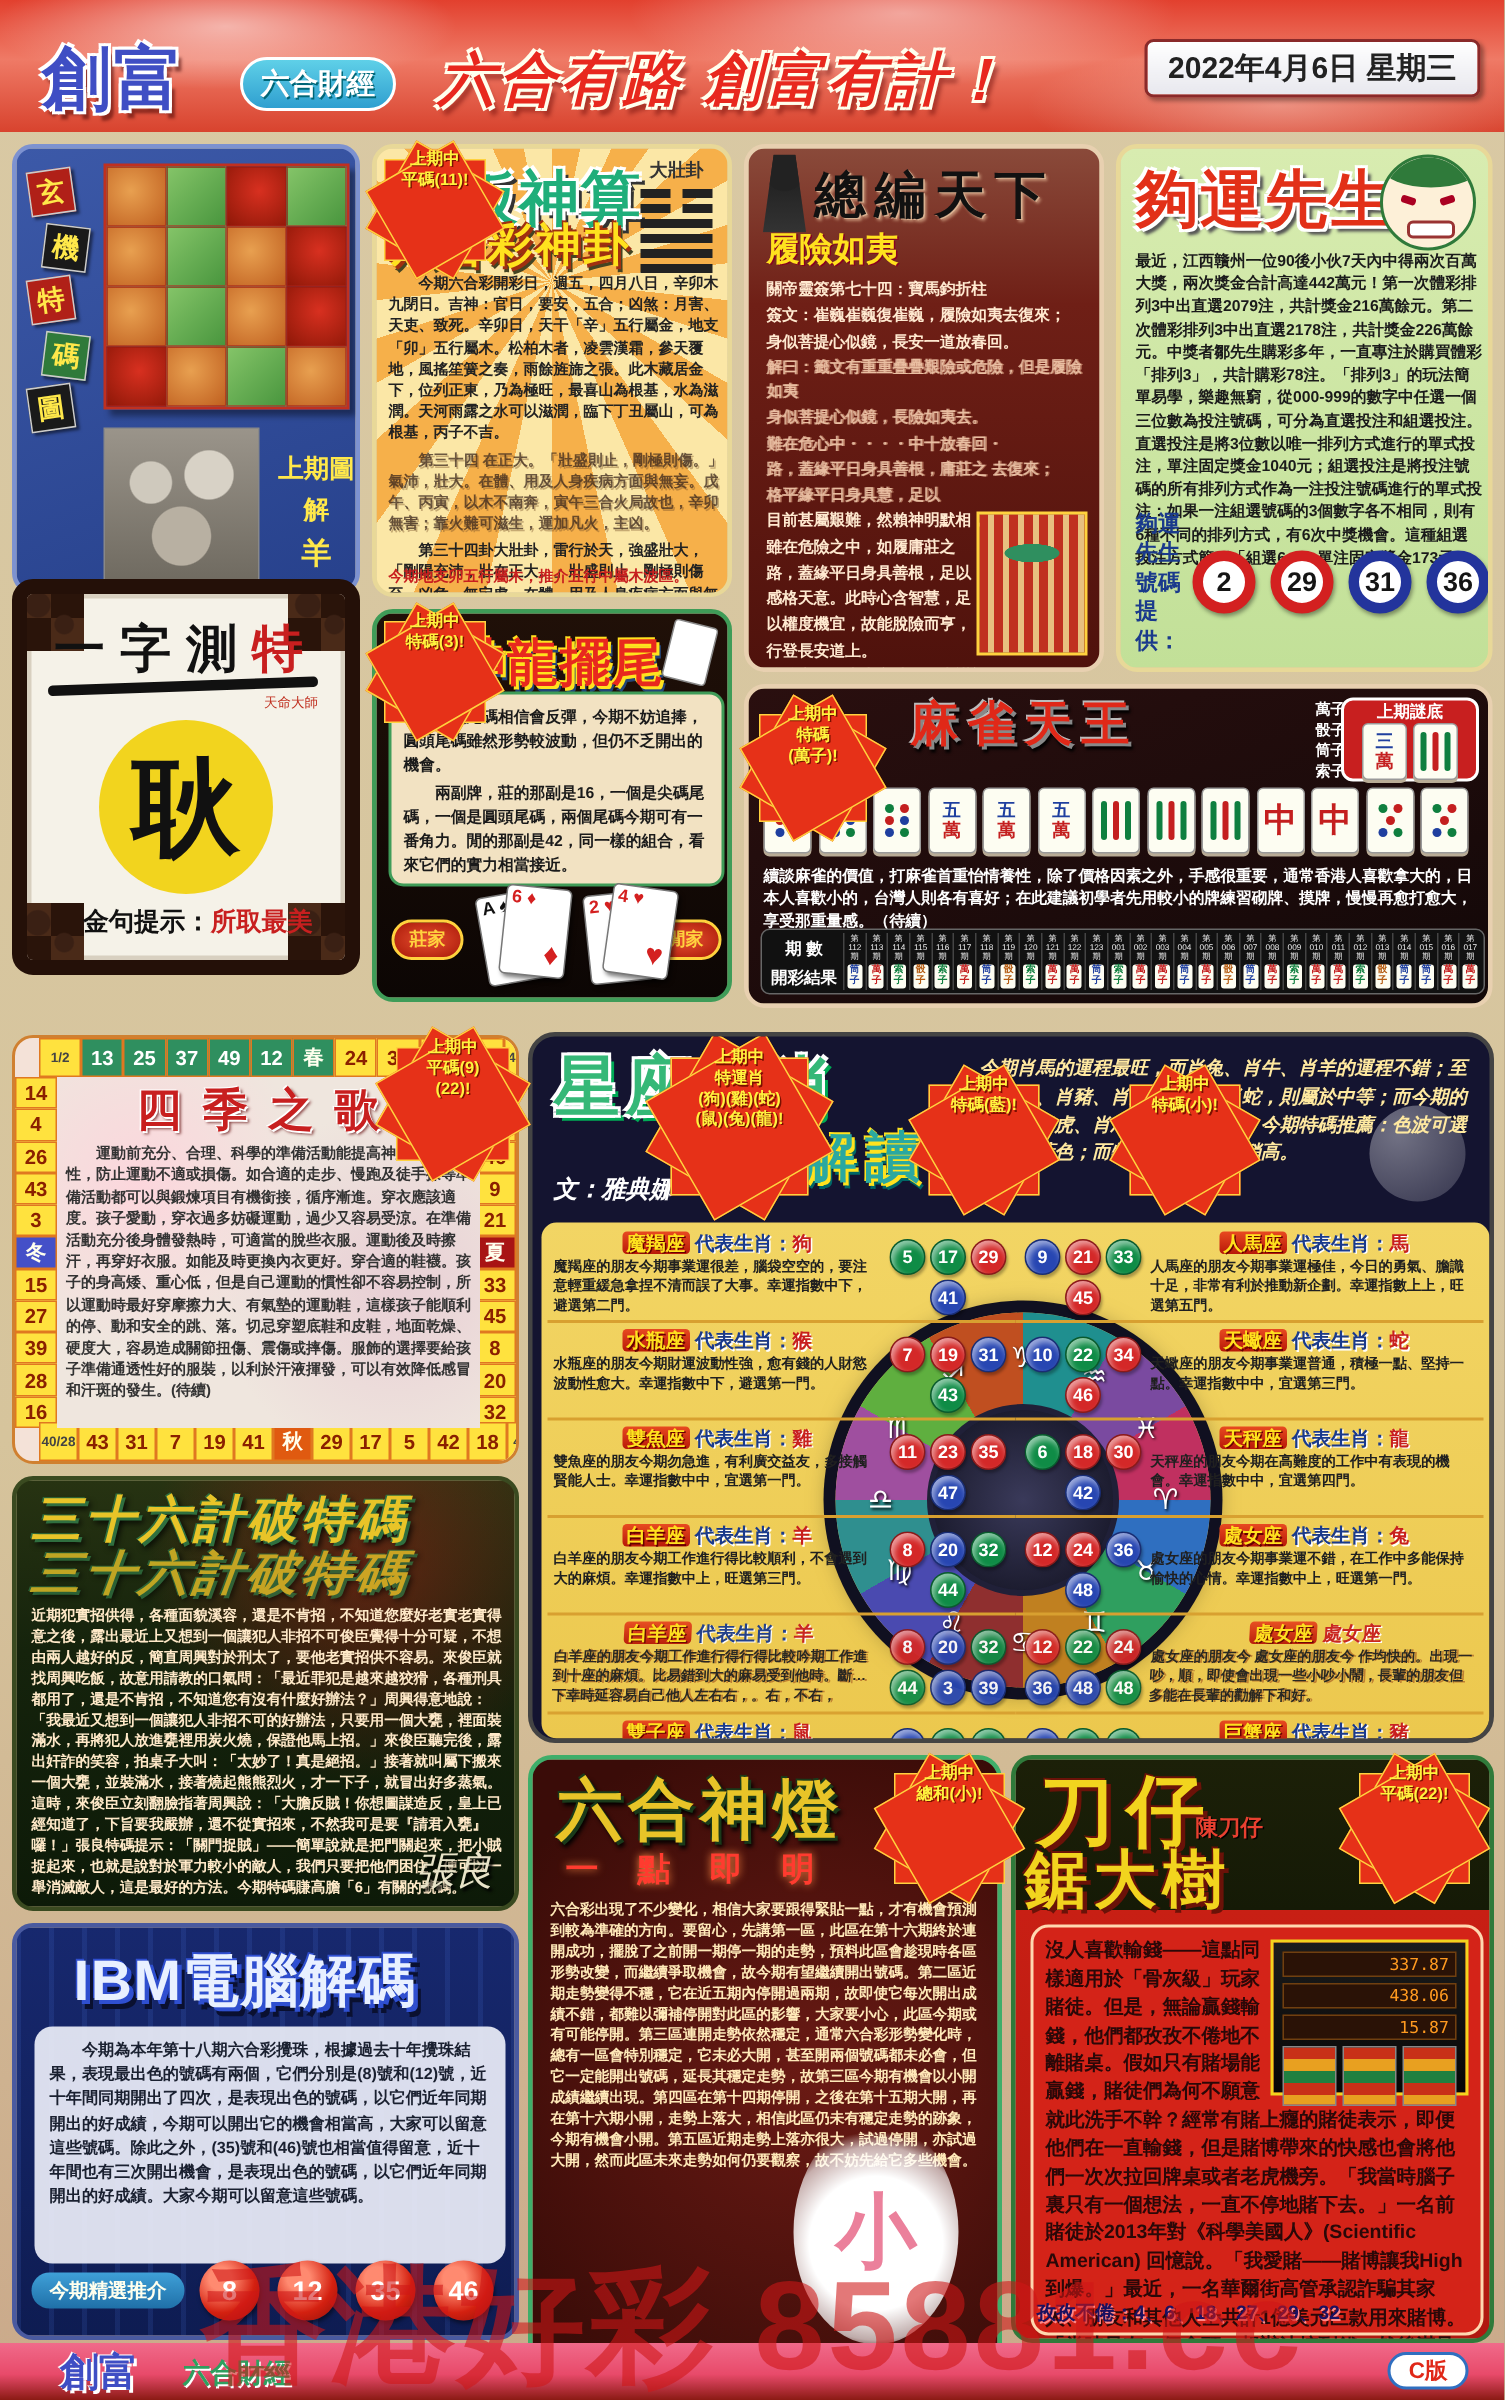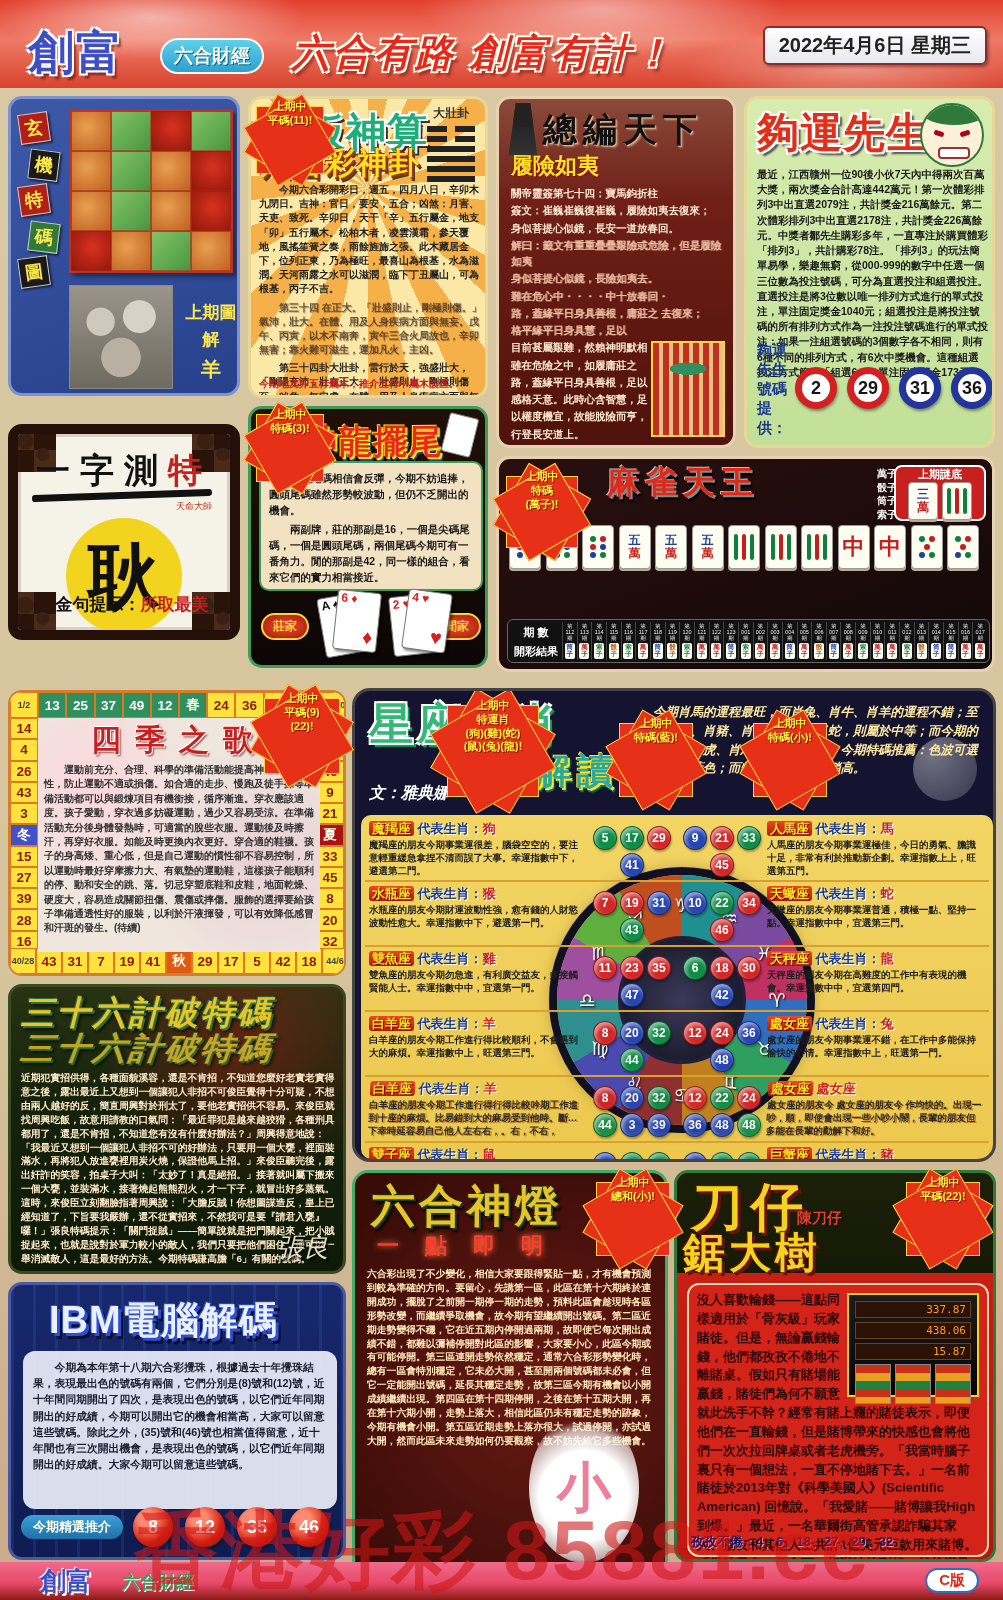--- a/index.html
+++ b/index.html
@@ -80,21 +80,21 @@
      text-shadow:2px 2px 0 #fff,-2px -2px 0 #fff,2px -2px 0 #fff,-2px 2px 0 #fff,4px 4px 2px #555;}
   #gou-face{position:absolute;right:8px;top:4px;width:64px;height:64px;border-radius:50%;background:#fdf0d8;border:2px solid #2f7a3a;overflow:hidden;}
   #gou-face .hair{position:absolute;left:0;top:-6px;width:64px;height:26px;background:#2f7a3a;border-radius:50%;}
   #gou-face .eye{position:absolute;top:26px;width:10px;height:5px;background:#a02;border-radius:2px;}
   #gou-face .eye.l{left:12px;transform:rotate(18deg);} #gou-face .eye.r{right:12px;transform:rotate(-18deg);}
   #gou-face .mouth{position:absolute;left:16px;top:42px;width:32px;height:12px;background:#fff;border:2px solid #933;border-radius:4px;}
   #gou-body{position:absolute;left:10px;top:68px;width:232px;font-size:10.5px;line-height:1.45;color:#1a1a1a;font-weight:600;text-indent:0;}
   #gou-foot{position:absolute;left:10px;bottom:8px;width:232px;display:flex;align-items:center;gap:8px;}
   #gou-foot .lbl{font-size:15px;font-weight:900;color:#1a3a8c;line-height:1.3;white-space:pre-line;}
   
-  #panelE{left:8px;top:424px;width:232px;height:216px;background:#f5f2e8;border:10px solid #241008;box-shadow:inset 0 0 0 3px #d8d0c0;}
+  #panelE{left:8px;top:386px;width:232px;height:264px;background:#f5f2e8;border:10px solid #241008;box-shadow:inset 0 0 0 3px #d8d0c0;}
   #panelE .corner{position:absolute;width:44px;height:44px;background:
      radial-gradient(circle at 30% 30%,#3a2014 0 8px,rgba(0,0,0,0) 9px),
      radial-gradient(circle at 70% 60%,#3a2014 0 6px,rgba(0,0,0,0) 7px),
      conic-gradient(#2a140a 0 25%,#4a2a18 0 50%,#2a140a 0 75%,#4a2a18 0);}
   #panelE .c1{left:-6px;top:-6px;} #panelE .c2{right:-6px;top:-6px;} #panelE .c3{left:-6px;bottom:-6px;} #panelE .c4{right:-6px;bottom:-6px;}
   #yizi-title{position:absolute;left:18px;top:14px;font-size:34px;font-weight:900;color:#111;letter-spacing:10px;font-family:"DejaVu Serif",serif;}
   #yizi-title b{color:#c81f1f;}
   #yizi-rule{position:absolute;left:14px;top:58px;width:180px;height:7px;background:#111;transform:rotate(-2deg);border-radius:3px;}
   #yizi-seal{position:absolute;right:18px;top:66px;font-size:9px;color:#c03020;font-family:"DejaVu Serif",serif;}
   #yizi-circle{position:absolute;left:48px;top:84px;width:116px;height:116px;border-radius:50%;background:#f2d41e;display:flex;align-items:center;justify-content:center;}
@@ -136,21 +136,21 @@
   #mj-tiles{position:absolute;left:10px;top:66px;display:flex;gap:4.5px;}
   #mj-body{position:absolute;left:10px;top:118px;width:479px;color:#fff;font-size:10.5px;line-height:1.45;font-weight:600;}
   #mj-table{position:absolute;left:8px;bottom:6px;width:483px;background:#111;border:1px solid #666;border-radius:6px;padding:2px;}
   #mj-periods,#mj-results{display:flex;}
   .mj-lab{width:52px;color:#fff;font-weight:800;font-size:11px;display:flex;align-items:center;justify-content:center;}
   .pcell{flex:1;color:#eee;font-size:5.5px;line-height:1.1;text-align:center;border-left:1px solid #444;padding:1px 0;}
   .rcell{flex:1;display:flex;align-items:center;justify-content:center;border-left:1px solid #444;padding:1px 0;}
   .rcell b{background:#fdfdf2;border-radius:2px;font-size:6.5px;line-height:1.05;padding:1px;display:block;width:10px;text-align:center;font-weight:800;}
   
   #panelH{left:8px;top:690px;width:338px;height:286px;background:#f4e2d8;border:2px solid #d08030;}
-  .calrow{position:absolute;left:0;display:flex;width:338px;height:26px;}
+  .calrow{position:absolute;left:16px;display:flex;width:338px;height:26px;}
   .calcol{position:absolute;top:26px;display:flex;flex-direction:column;width:28px;height:234px;}
   .cal{flex:1;background:#ffe23e;border:1px solid #e07820;color:#8a2000;font-weight:900;font-size:13.5px;display:flex;align-items:center;justify-content:center;}
   .cal.numg{background:#2f8f5f;color:#fff;}
   .cal.corner{font-size:9px;background:#ffe23e;color:#444;}
   .cal.spring{background:#2f8f5f;color:#ffe;} .cal.winter{background:#4450c8;color:#ffe;}
   .cal.summer{background:#a81414;color:#ffe;} .cal.autumn{background:#e05a10;color:#ffe;}
   #siji-center{position:absolute;left:28px;top:26px;width:282px;height:234px;background:
      radial-gradient(circle at 20% 30%,rgba(255,210,220,.8),rgba(255,255,255,0) 40%),
      radial-gradient(circle at 80% 60%,rgba(230,200,210,.8),rgba(255,255,255,0) 45%),#efe6de;padding:2px 6px;}
   #siji-title{font-size:30px;font-weight:900;color:#c81f1f;letter-spacing:14px;text-align:center;
@@ -171,21 +171,21 @@
      background:conic-gradient(#1f8f8f 0 30deg,#7a4aa0 0 60deg,#c03060 0 90deg,#2f6fc0 0 120deg,#2f9f5f 0 150deg,#c08020 0 180deg,#8f2f2f 0 210deg,#4a4ab0 0 240deg,#2f8f8f 0 270deg,#9f4f9f 0 300deg,#5faf3f 0 330deg,#c04f20 0 360deg);
      box-shadow:0 0 0 8px #101020,0 0 18px rgba(0,0,0,.6);}
   #wheel .hub{position:absolute;left:50%;top:50%;width:128px;height:128px;margin:-64px 0 0 -64px;border-radius:50%;background:radial-gradient(#3a3a5a,#10101e);border:4px solid #202038;}
   #wheel .zg{position:absolute;left:50%;top:50%;width:24px;height:24px;margin:-12px 0 0 -12px;color:#fff;font-size:19px;text-align:center;line-height:24px;font-family:"DejaVu Sans",sans-serif;text-shadow:1px 1px 2px #000;}
   #horo-left,#horo-right{position:absolute;top:2px;width:312px;height:340px;display:flex;flex-direction:column;z-index:2;}
   #horo-left{left:4px;} #horo-right{right:4px;}
   .hrow{flex:1;display:flex;gap:4px;padding:3px 4px;border-bottom:2px solid #d8a030;}
   .hrow:last-child{border-bottom:none;}
   .hrow .txt{width:218px;}
   .hrow .balls{flex:1;display:flex;flex-wrap:wrap;gap:3px;align-content:flex-start;justify-content:center;padding-top:6px;}
-  .hrow h4{margin:0 0 1px;font-size:13px;}
+  .hrow h4{margin:0 0 1px;font-size:13px;text-align:center;}
   .hrow h4 .sign{background:linear-gradient(180deg,#e84a20,#b81808);color:#ffe21e;padding:0 3px;border-radius:3px;text-shadow:1px 1px 0 #600;}
   .hrow h4 .rep{color:#1a3a8c;text-shadow:1px 1px 0 #fff;} .hrow h4 .animal{color:#c81f1f;text-shadow:1px 1px 0 #fff;}
   .hrow p{margin:0;font-size:9.5px;line-height:1.35;color:#202020;font-weight:700;}
   .hrow.misprint{opacity:.95;}
   .hrow.misprint .txt{transform:skewX(-3deg);}
   .hrow.misprint p,.hrow.misprint h4{text-shadow:1.5px .5px 0 rgba(150,60,20,.55);}
   
   #panelJ{left:8px;top:984px;width:338px;height:290px;background:
      radial-gradient(circle at 70% 20%,rgba(160,30,20,.5),rgba(0,0,0,0) 45%),
      linear-gradient(180deg,#273312 0,#15230c 40%,#0d1a08 100%);border:3px solid #3a4a20;}
@@ -526,20 +526,21 @@
           </div>
           <div class="dotrow">
             <div class="dot r"></div>
           </div>
           <div class="dotrow">
             <div class="dot b"></div>
             <div class="dot g"></div>
           </div>
         </div>
       </div>
+    <div id="mj-body">續談麻雀的價值，打麻雀首重怡情養性，除了價格因素之外，手感很重要，通常香港人喜歡拿大的，日本人喜歡小的，台灣人則各有喜好；在此建議初學者先用較小的牌練習砌牌、摸牌，慢慢再愈打愈大，享受那重量感。（待續）</div>
     <div id="mj-table">
       <div id="mj-periods">
           <div class="mj-lab">期 數</div>
           <div class="pcell">第<br>112<br>期</div>
           <div class="pcell">第<br>113<br>期</div>
           <div class="pcell">第<br>114<br>期</div>
           <div class="pcell">第<br>115<br>期</div>
           <div class="pcell">第<br>116<br>期</div>
           <div class="pcell">第<br>117<br>期</div>
           <div class="pcell">第<br>118<br>期</div>

